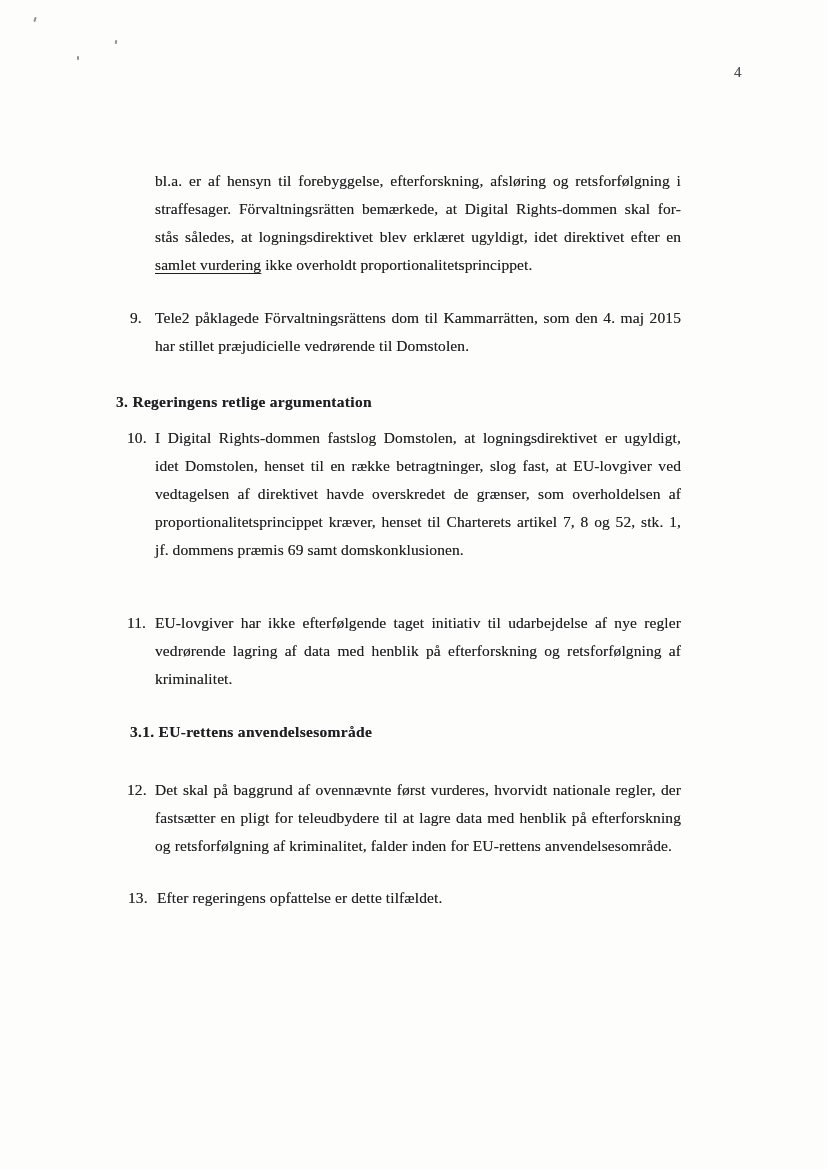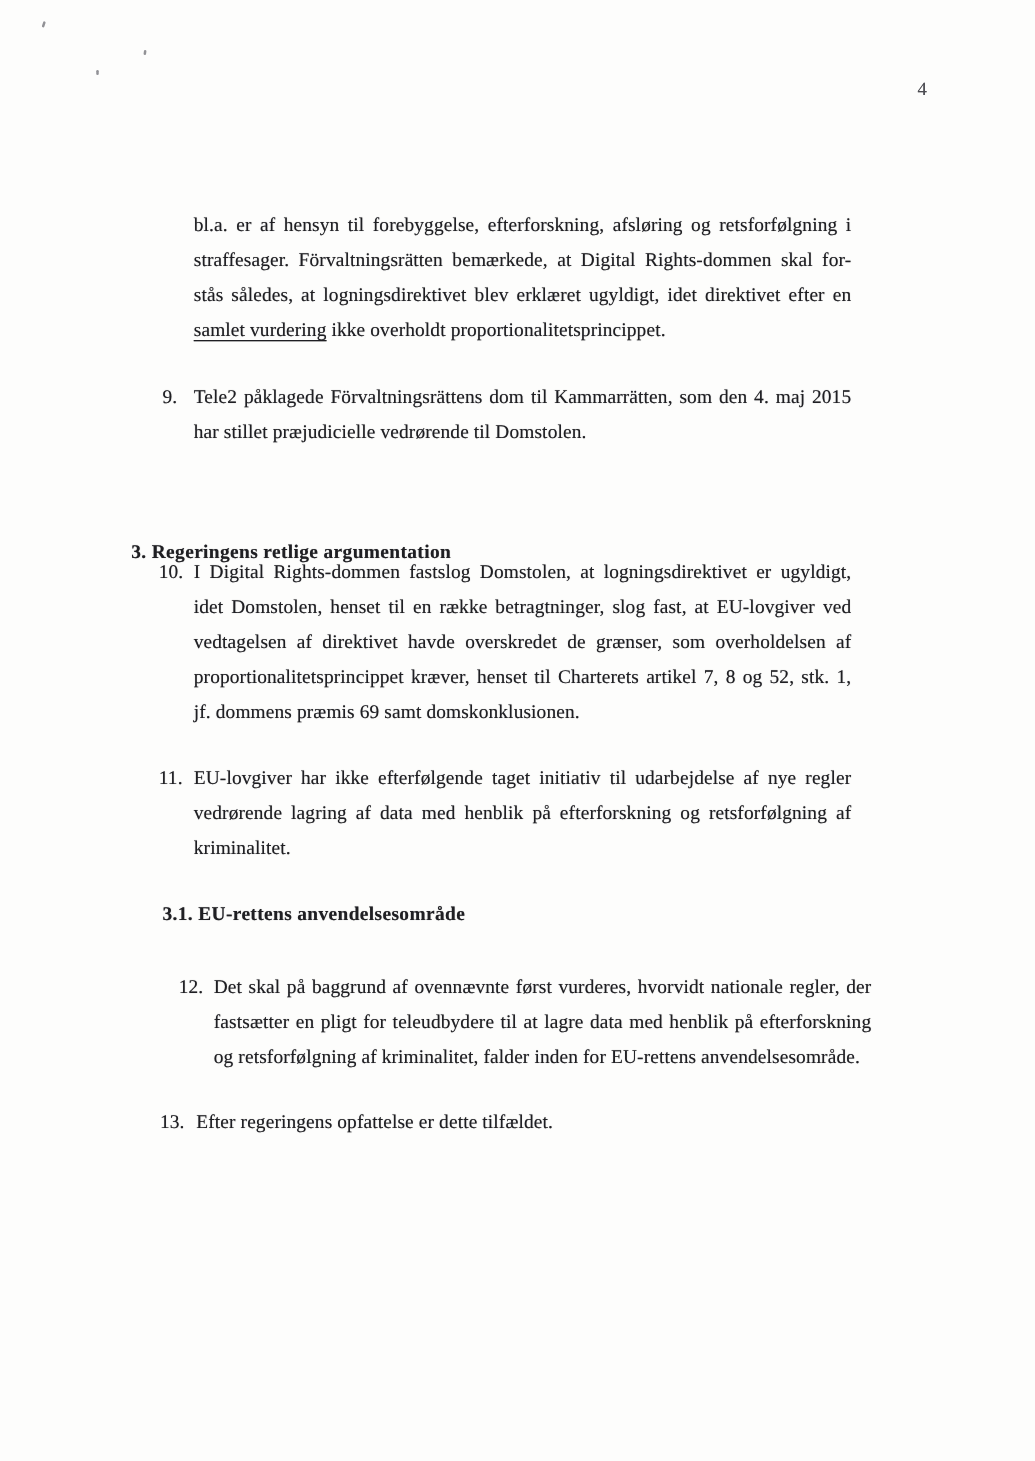--- a/index.html
+++ b/index.html
@@ -84,23 +84,23 @@
   </div>
 
   <div class="block" style="left:130px; top:304px; width:551px; padding-left:25px;">
     <span class="num">9.</span>
     <div>
         <div class="line-j">Tele2 påklagede Förvaltningsrättens dom til Kammarrätten, som den 4. maj 2015</div>
       </div>
     <div class="line">har stillet præjudicielle vedrørende til Domstolen.</div>
   </div>
 
-  <div class="block heading" style="left:105px; top:388px;margin-top:40px;">3. Regeringens retlige argumentation</div>
+  <div class="block heading" style="left:116px; top:388px;">3. Regeringens retlige argumentation</div>
 
-  <div class="block" style="left:127px; top:444px; width:554px; padding-left:28px;">
+  <div class="block" style="left:127px; top:424px; width:554px; padding-left:28px;">
     <span class="num">10.</span>
     <div>
         <div class="line-j">I Digital Rights-dommen fastslog Domstolen, at logningsdirektivet er ugyldigt,</div>
         <div class="line-j">idet Domstolen, henset til en række betragtninger, slog fast, at EU-lovgiver ved</div>
         <div class="line-j">vedtagelsen af direktivet havde overskredet de grænser, som overholdelsen af</div>
         <div class="line-j">proportionalitetsprincippet kræver, henset til Charterets artikel 7, 8 og 52, stk. 1,</div>
       </div>
     <div class="line">jf. dommens præmis 69 samt domskonklusionen.</div>
   </div>
 
@@ -108,21 +108,21 @@
     <span class="num">11.</span>
     <div>
         <div class="line-j">EU-lovgiver har ikke efterfølgende taget initiativ til udarbejdelse af nye regler</div>
         <div class="line-j">vedrørende lagring af data med henblik på efterforskning og retsforfølgning af</div>
       </div>
     <div class="line">kriminalitet.</div>
   </div>
 
   <div class="block heading" style="left:130px; top:718px;text-align:center;">3.1. EU-rettens anvendelsesområde</div>
 
-  <div class="block" style="left:143px; top:776px; width:554px; padding-left:28px;">
+  <div class="block" style="left:127px; top:776px; width:554px; padding-left:28px;">
     <span class="num">12.</span>
     <div>
         <div class="line-j">Det skal på baggrund af ovennævnte først vurderes, hvorvidt nationale regler, der</div>
         <div class="line-j">fastsætter en pligt for teleudbydere til at lagre data med henblik på efterforskning</div>
       </div>
     <div class="line">og retsforfølgning af kriminalitet, falder inden for EU-rettens anvendelsesområde.</div>
   </div>
 
   <div class="block" style="left:128px; top:884px; width:553px; padding-left:29px;">
     <span class="num">13.</span>

